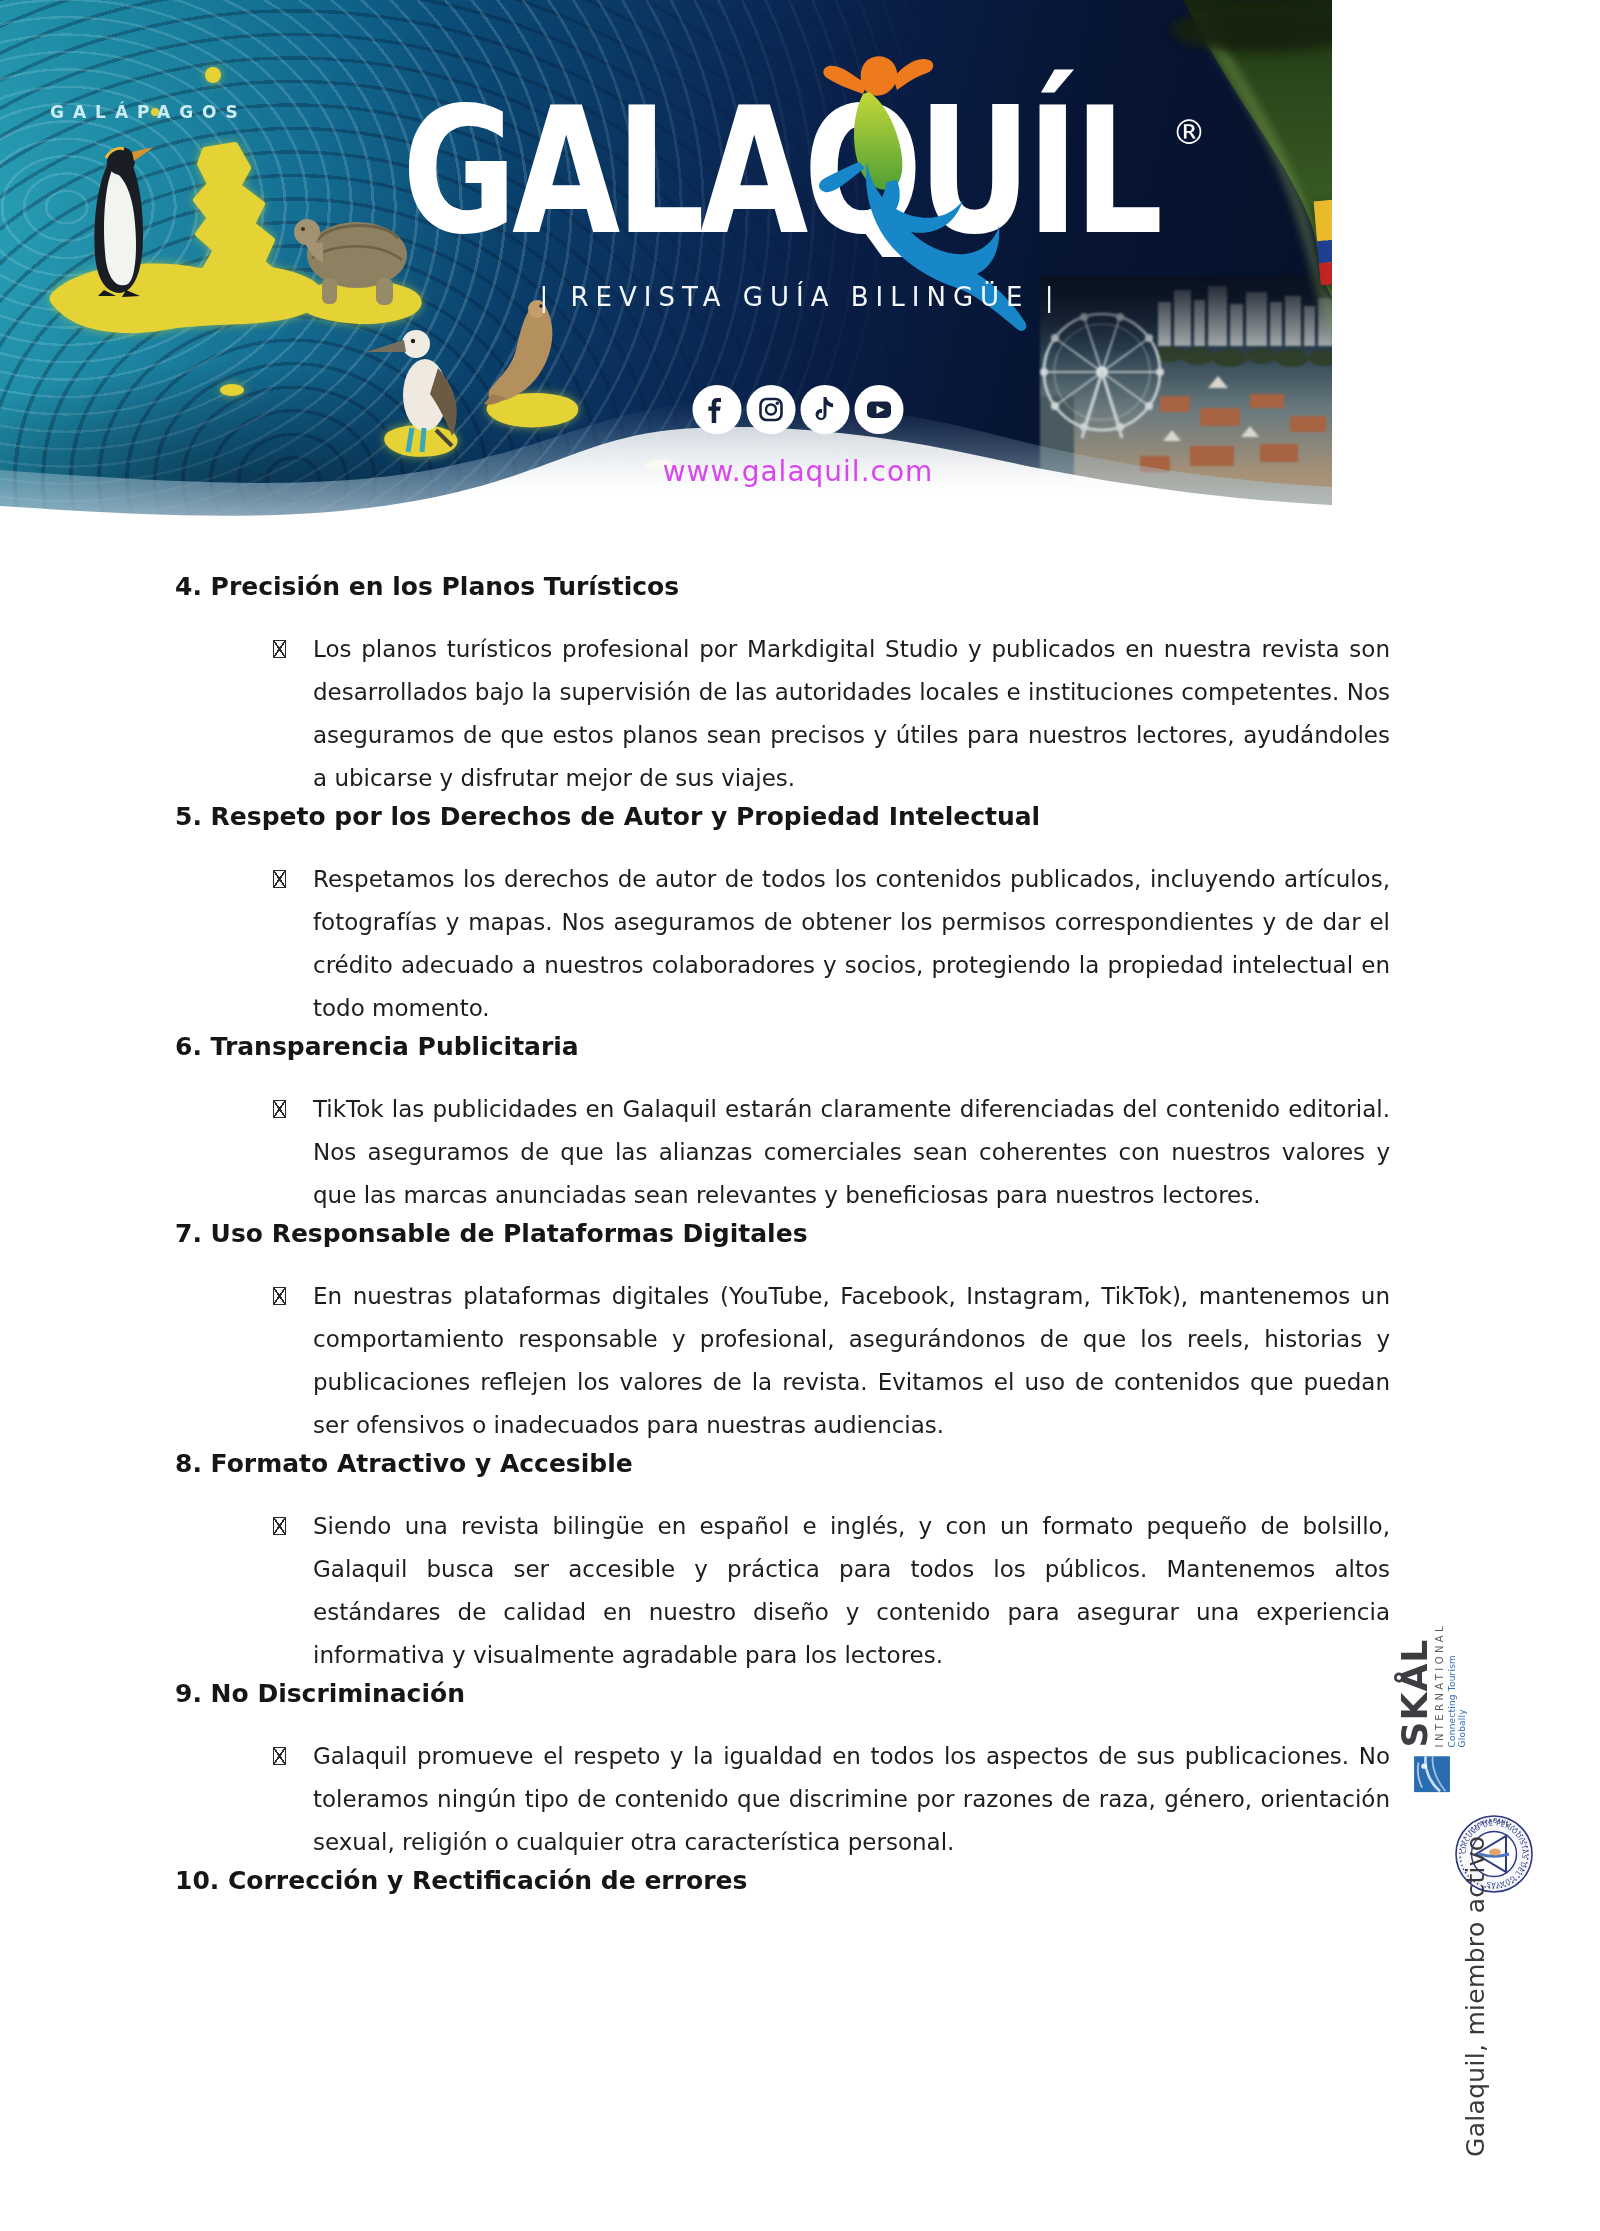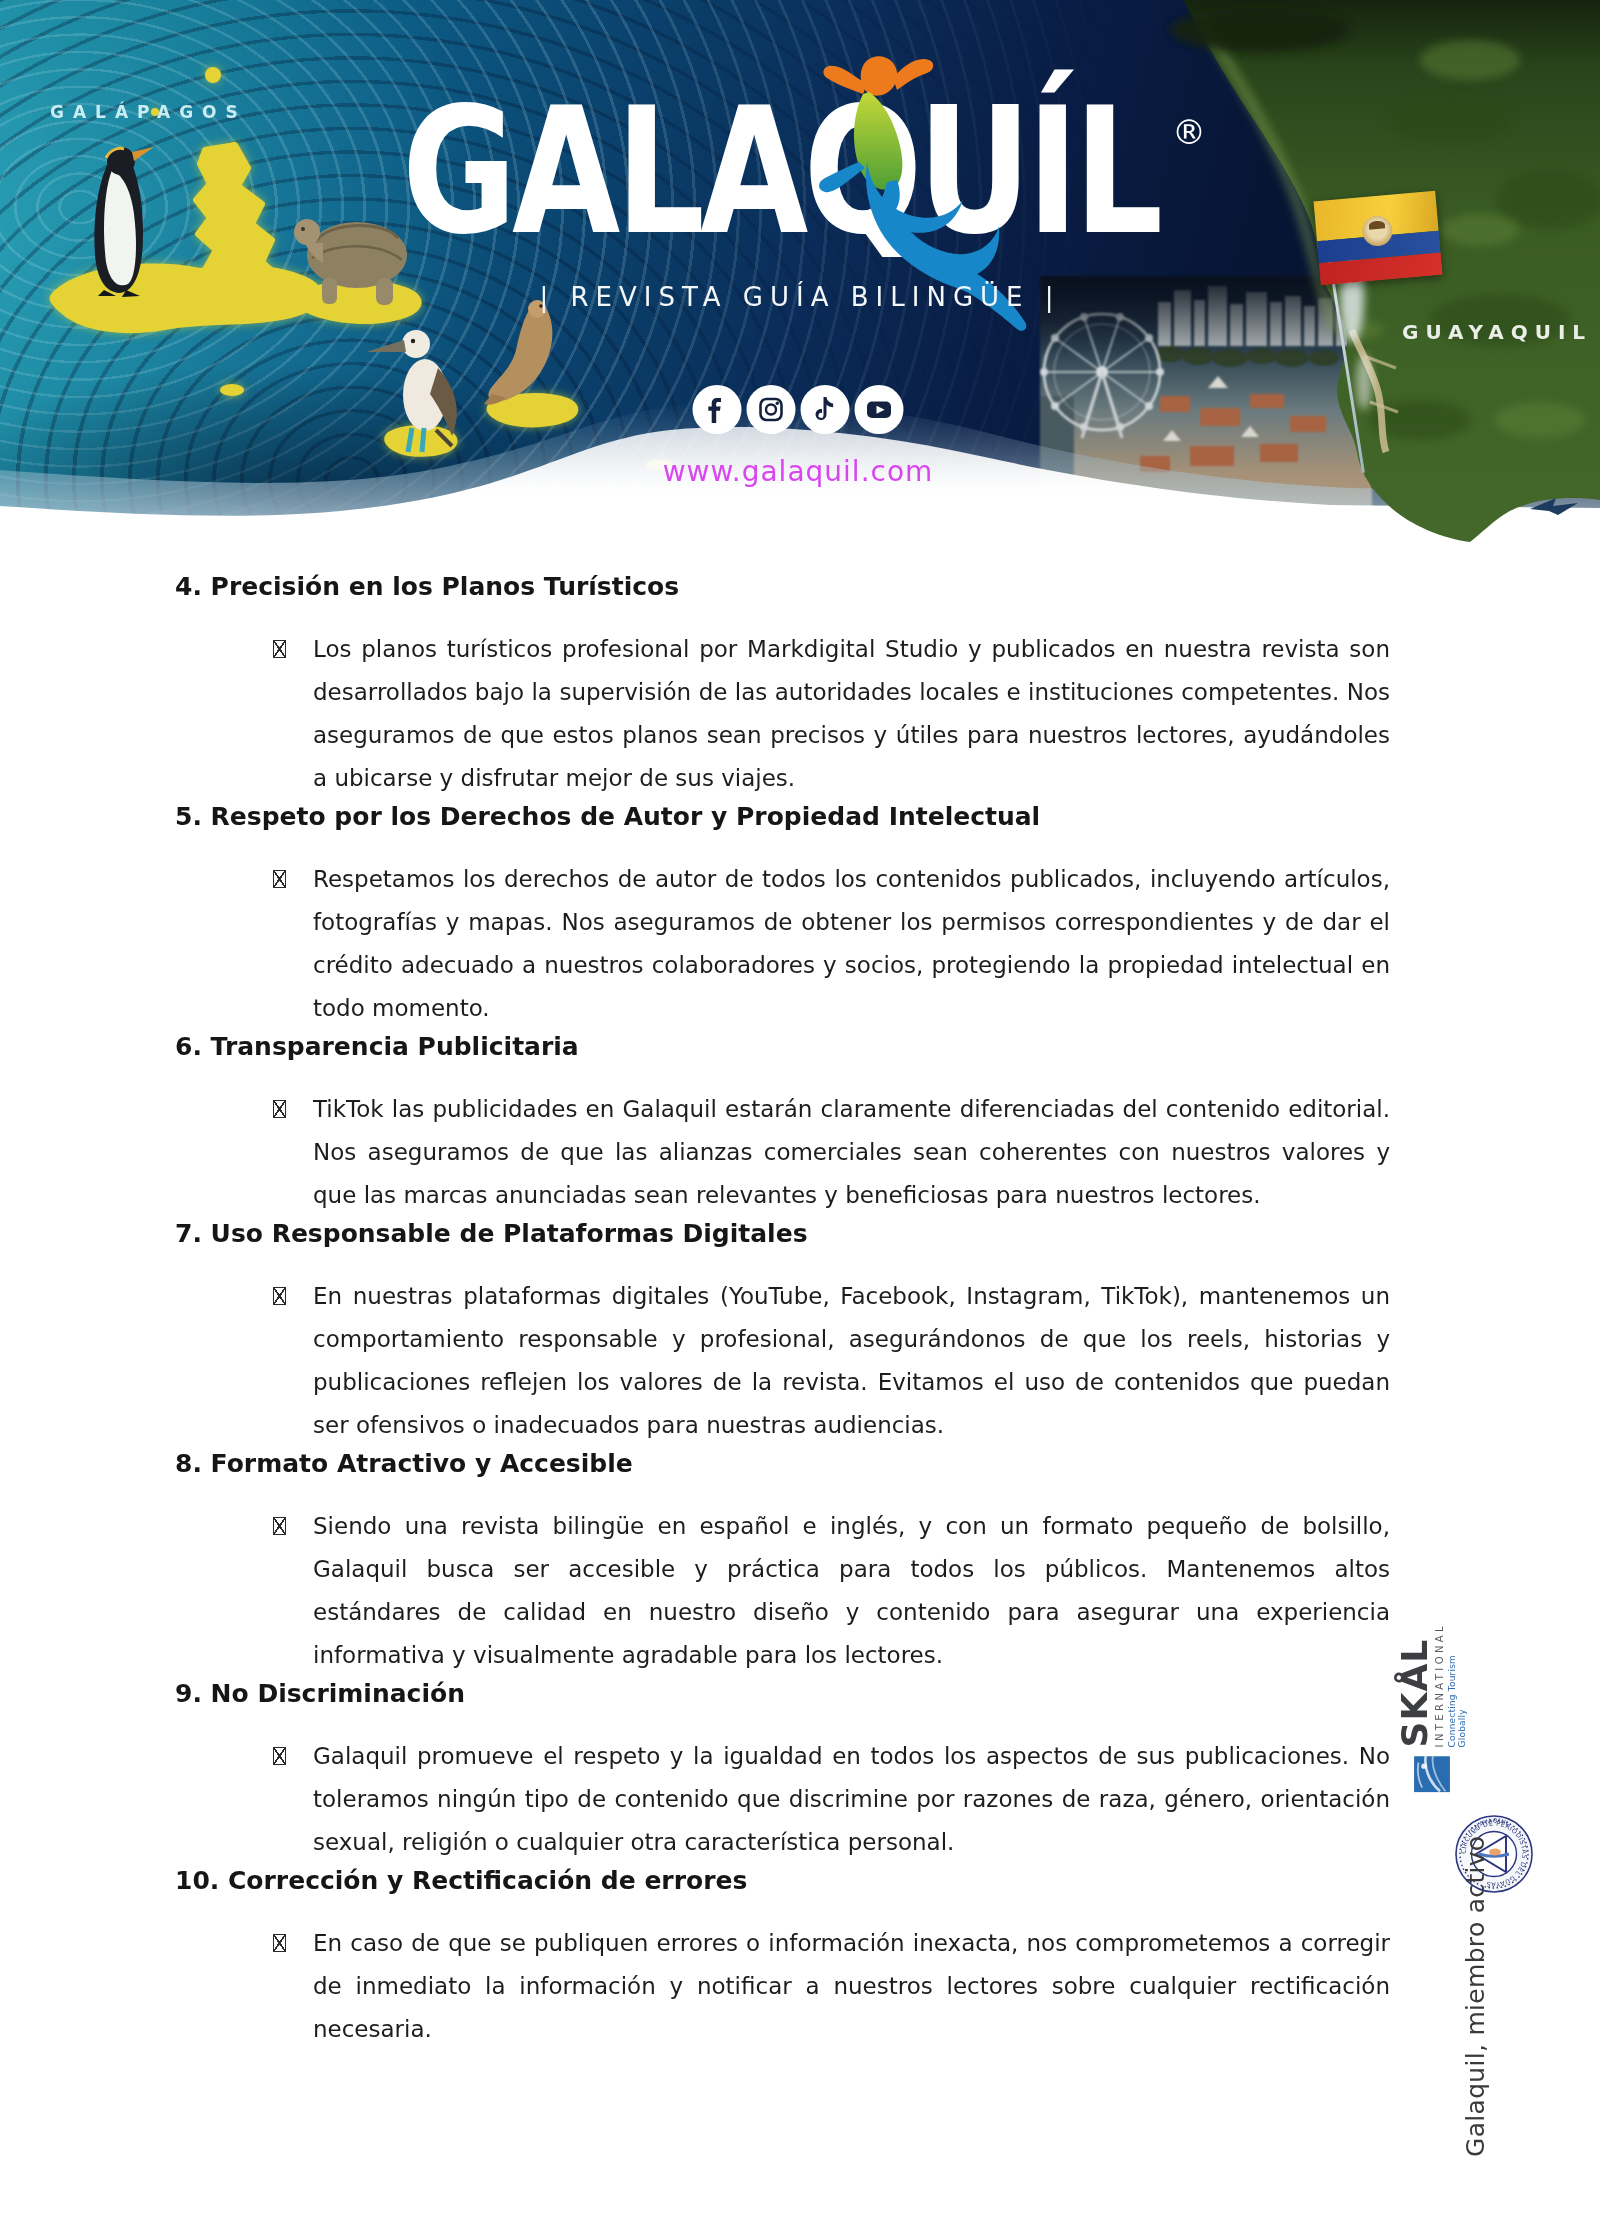--- a/index.html
+++ b/index.html
@@ -1,20 +1,20 @@
 <!DOCTYPE html>
 <html><head>
 <meta charset="utf-8">
 <style>
   html,body{margin:0;padding:0;}
   body{width:1600px;height:2231px;background:#ffffff;font-family:"DejaVu Sans",sans-serif;position:relative;overflow:hidden;color:#1d1d1d;}
   .it{}
 
   
-  .banner{position:absolute;left:0;top:0;width:1600px;height:545px;overflow:hidden;background:#0a1c44;}
+  .banner{position:absolute;left:0;top:0;width:1332px;height:545px;overflow:hidden;background:#0a1c44;}
   .ocean-base{position:absolute;inset:0;
     background:
       radial-gradient(ellipse 950px 720px at -6% 42%, rgba(62,198,216,.50), transparent 62%),
       linear-gradient(104deg,#178099 0%,#11708f 12%,#0c5b84 24%,#0a446f 36%,#0a2c58 50%,#091d45 62%,#071534 76%,#060f27 100%);}
   .ocean-swirls{position:absolute;inset:0;
     background:
       repeating-radial-gradient(ellipse 760px 600px at 5% 38%, rgba(218,244,250,0) 0 19px, rgba(214,242,248,.16) 19px 22px),
       repeating-radial-gradient(ellipse 500px 420px at 22% 88%, rgba(4,18,40,0) 0 24px, rgba(6,24,52,.30) 24px 28px);
     -webkit-mask:linear-gradient(95deg,#000 0%,#000 38%,transparent 68%);
     mask:linear-gradient(95deg,#000 0%,#000 38%,transparent 68%);}
@@ -361,24 +361,20 @@
   </section>
   <section>
     <h2>9. No Discriminación</h2>
     <div class="para">
       <span class="bullet-box"></span>
       <p class="ptext"><span class="it">Galaquil</span><span> promueve el respeto y la igualdad en todos los aspectos de sus publicaciones. No toleramos ningún tipo de contenido que discrimine por razones de raza, género, orientación sexual, religión o cualquier otra característica personal.</span></p>
     </div>
   </section>
   <section>
     <h2>10. Corrección y Rectificación de errores</h2>
-    <div class="para">
-      <span class="bullet-box"></span>
-      <p class="ptext"><span>En caso de que se publiquen errores o información inexacta, nos comprometemos a corregir de inmediato la información y notificar a nuestros lectores sobre cualquier rectificación necesaria.</span></p>
-    </div>
   </section>
 </main>
 
 <aside>
   <div class="skal-wrap">
     <svg width="42" height="42" viewBox="0 0 42 42">
       <rect x="1" y="1" width="40" height="40" fill="#2a6cb0"></rect>
       <path d="M2,30 C12,18 28,12 41,14" stroke="#dce9f5" stroke-width="3" fill="none" opacity=".9"></path>
       <path d="M2,36 C14,26 30,20 41,22" stroke="#bcd4ea" stroke-width="2" fill="none" opacity=".8"></path>
       <path d="M6,10 C14,6 24,4 34,6" stroke="#e8f1f8" stroke-width="2" fill="none" opacity=".7"></path>

